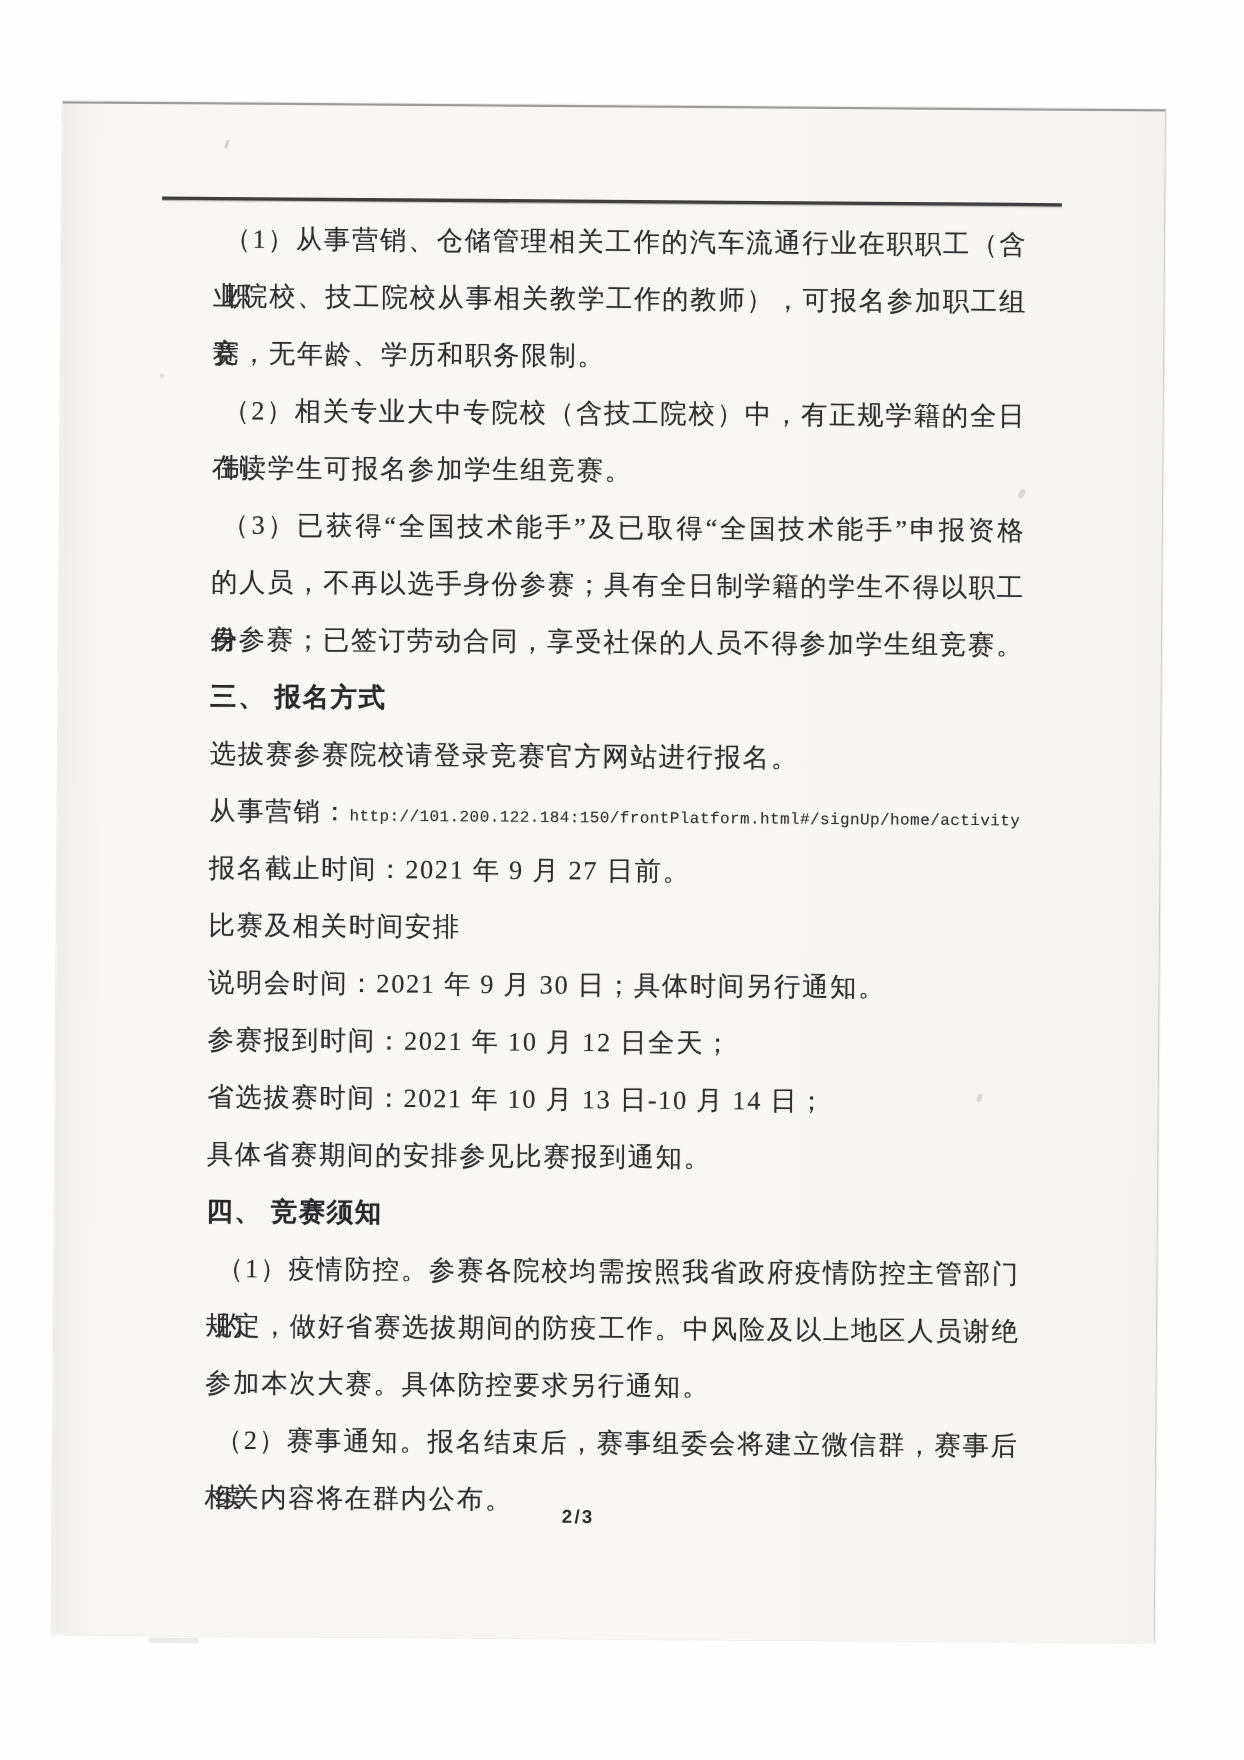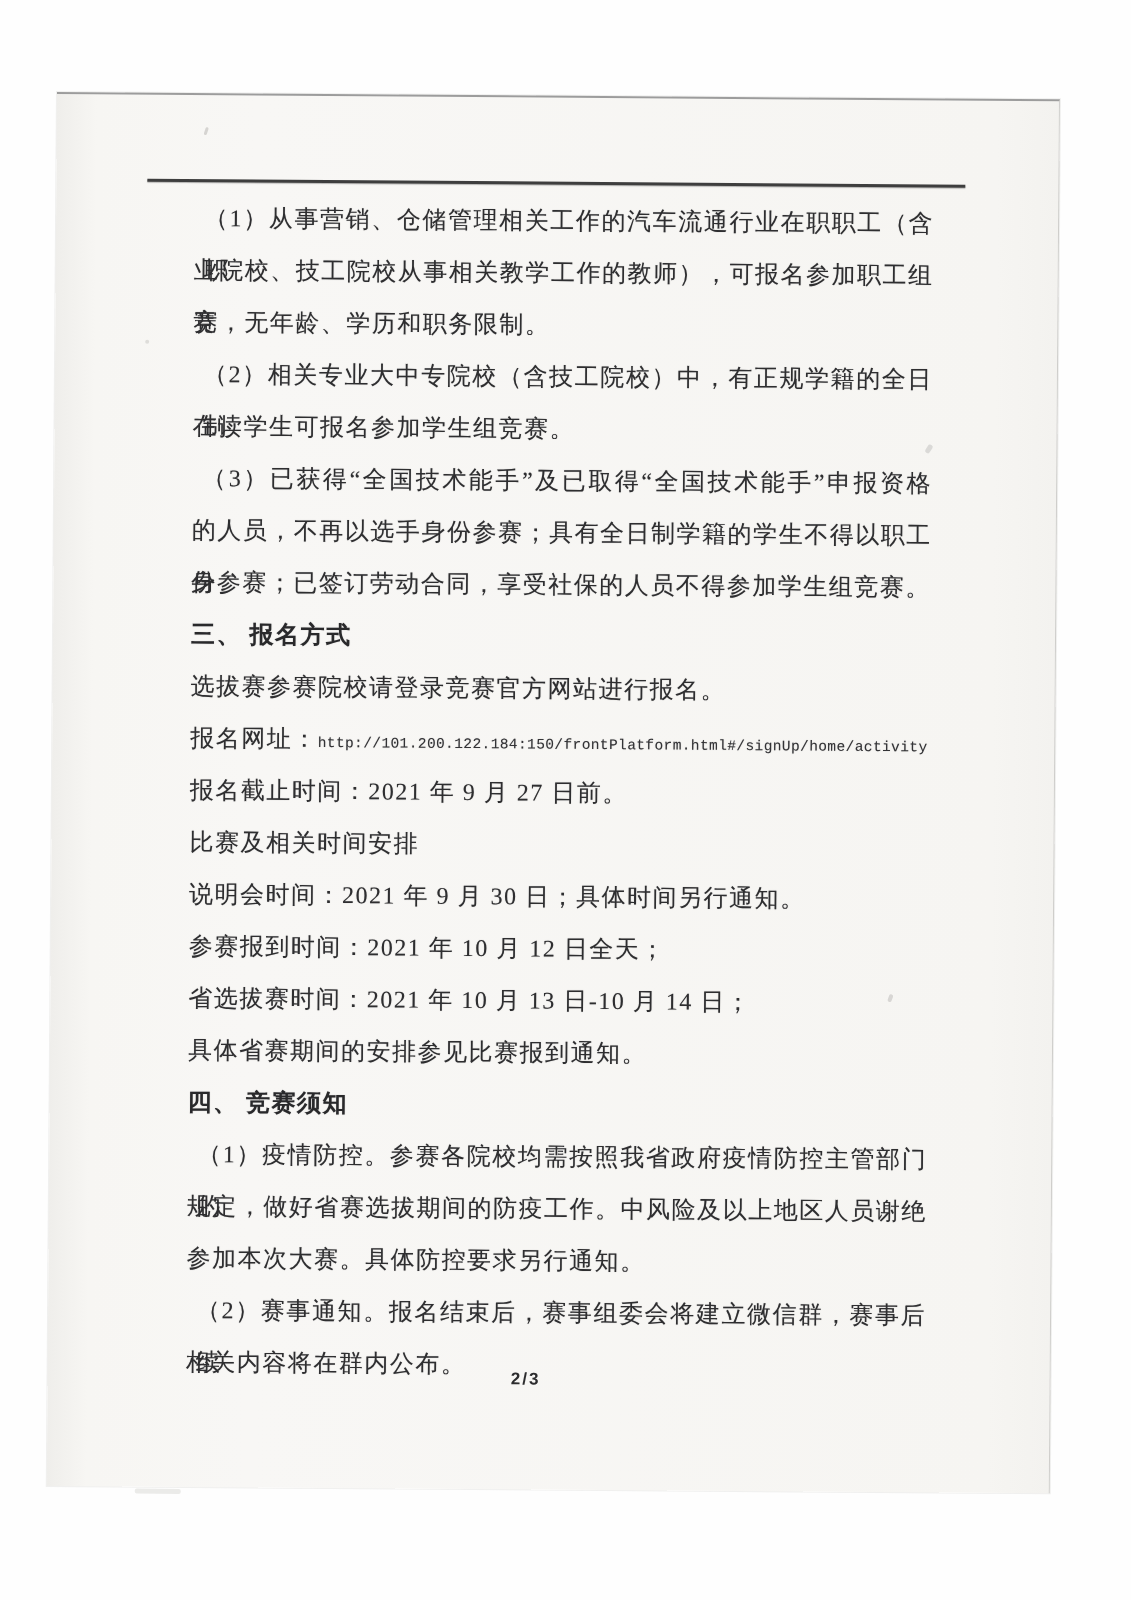--- a/index.html
+++ b/index.html
@@ -112,21 +112,21 @@
         <div class="line fill indent">（1）从事营销、仓储管理相关工作的汽车流通行业在职职工（含职</div>
         <div class="line fill">业院校、技工院校从事相关教学工作的教师），可报名参加职工组竞</div>
         <div class="line">赛，无年龄、学历和职务限制。</div>
         <div class="line fill indent">（2）相关专业大中专院校（含技工院校）中，有正规学籍的全日制</div>
         <div class="line">在读学生可报名参加学生组竞赛。</div>
         <div class="line fill indent">（3）已获得“全国技术能手”及已取得“全国技术能手”申报资格</div>
         <div class="line fill">的人员，不再以选手身份参赛；具有全日制学籍的学生不得以职工身</div>
         <div class="line">份参赛；已签订劳动合同，享受社保的人员不得参加学生组竞赛。</div>
         <div class="line heading">三、 报名方式</div>
         <div class="line">选拔赛参赛院校请登录竞赛官方网站进行报名。</div>
-        <div class="line"><span>报名网址：</span><span class="url">http://101.200.122.184:150/frontPlatform.html#/signUp/home/activity</span></div>
+        <div class="line"><span>从事营销：</span><span class="url">http://101.200.122.184:150/frontPlatform.html#/signUp/home/activity</span></div>
         <div class="line">报名截止时间：2021 年 9 月 27 日前。</div>
         <div class="line">比赛及相关时间安排</div>
         <div class="line">说明会时间：2021 年 9 月 30 日；具体时间另行通知。</div>
         <div class="line">参赛报到时间：2021 年 10 月 12 日全天；</div>
         <div class="line">省选拔赛时间：2021 年 10 月 13 日-10 月 14 日；</div>
         <div class="line">具体省赛期间的安排参见比赛报到通知。</div>
         <div class="line heading">四、 竞赛须知</div>
         <div class="line fill indent">（1）疫情防控。参赛各院校均需按照我省政府疫情防控主管部门的</div>
         <div class="line fill">规定，做好省赛选拔期间的防疫工作。中风险及以上地区人员谢绝</div>
         <div class="line">参加本次大赛。具体防控要求另行通知。</div>

